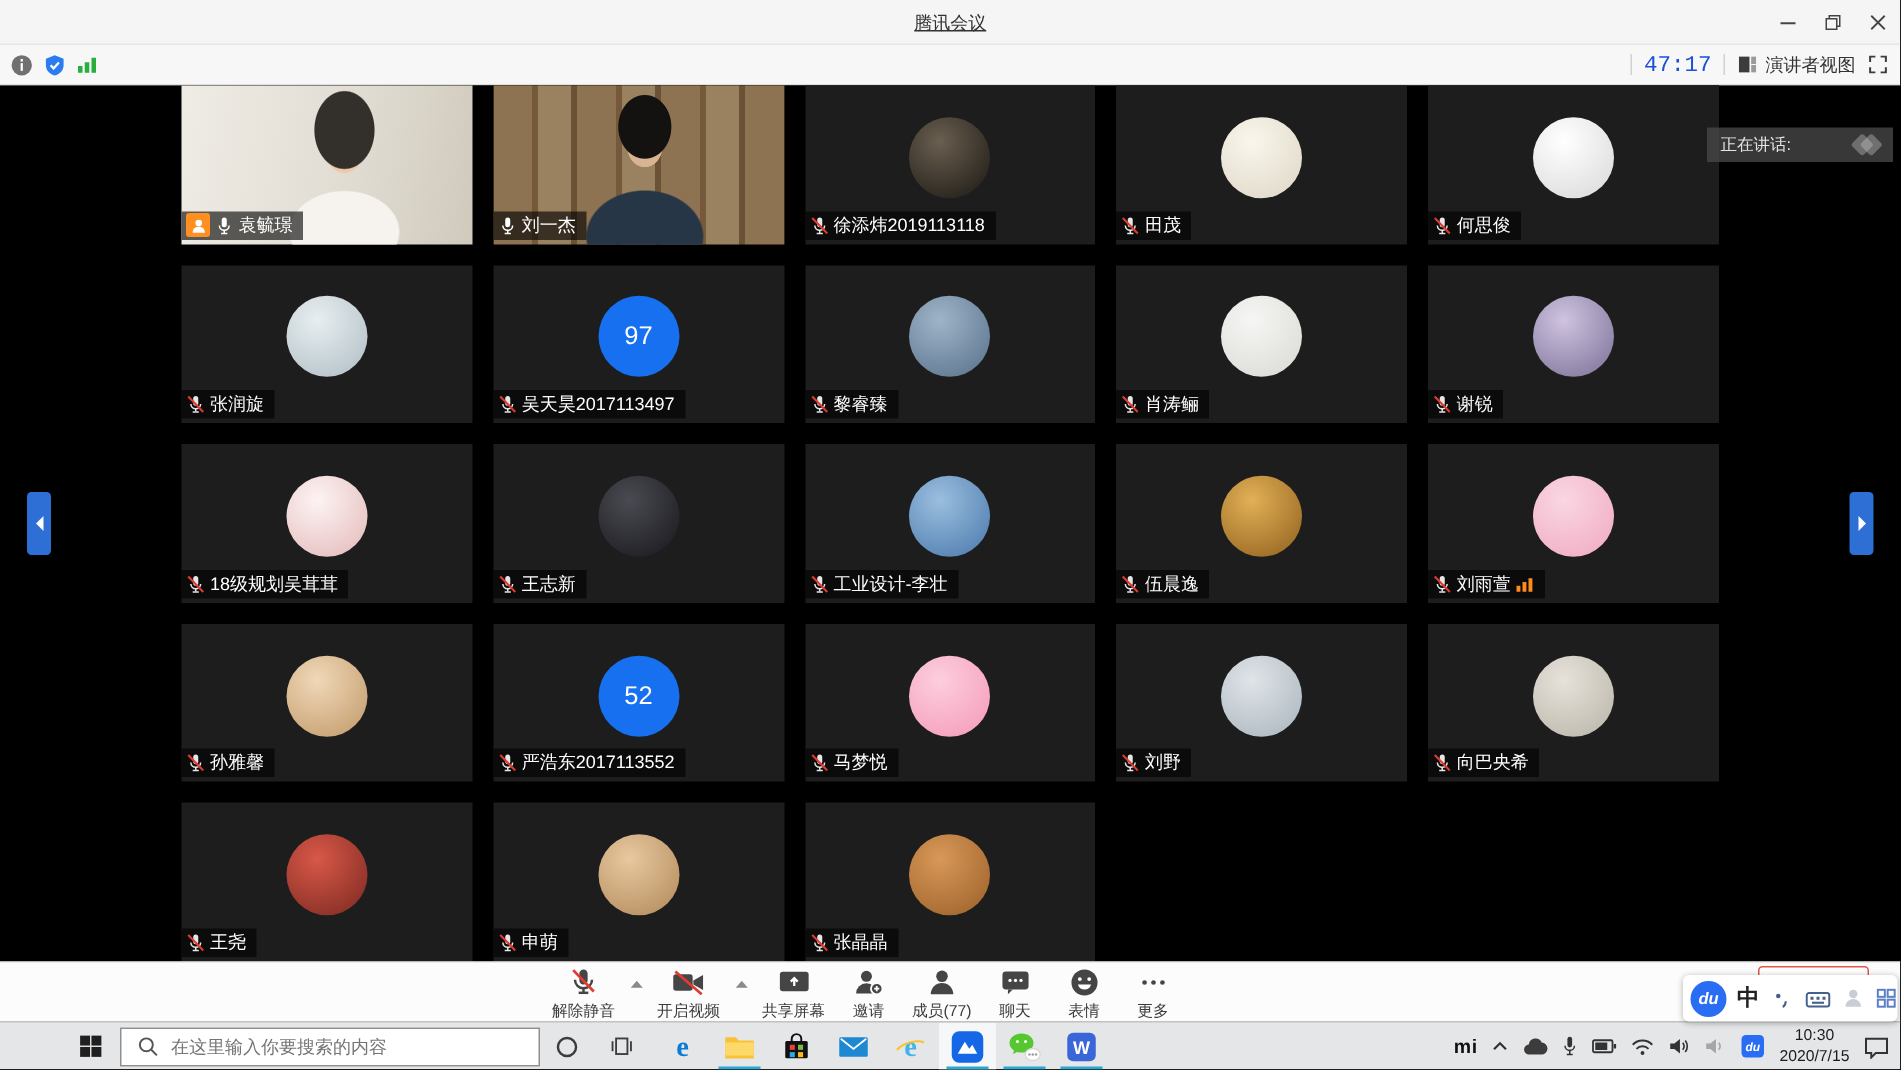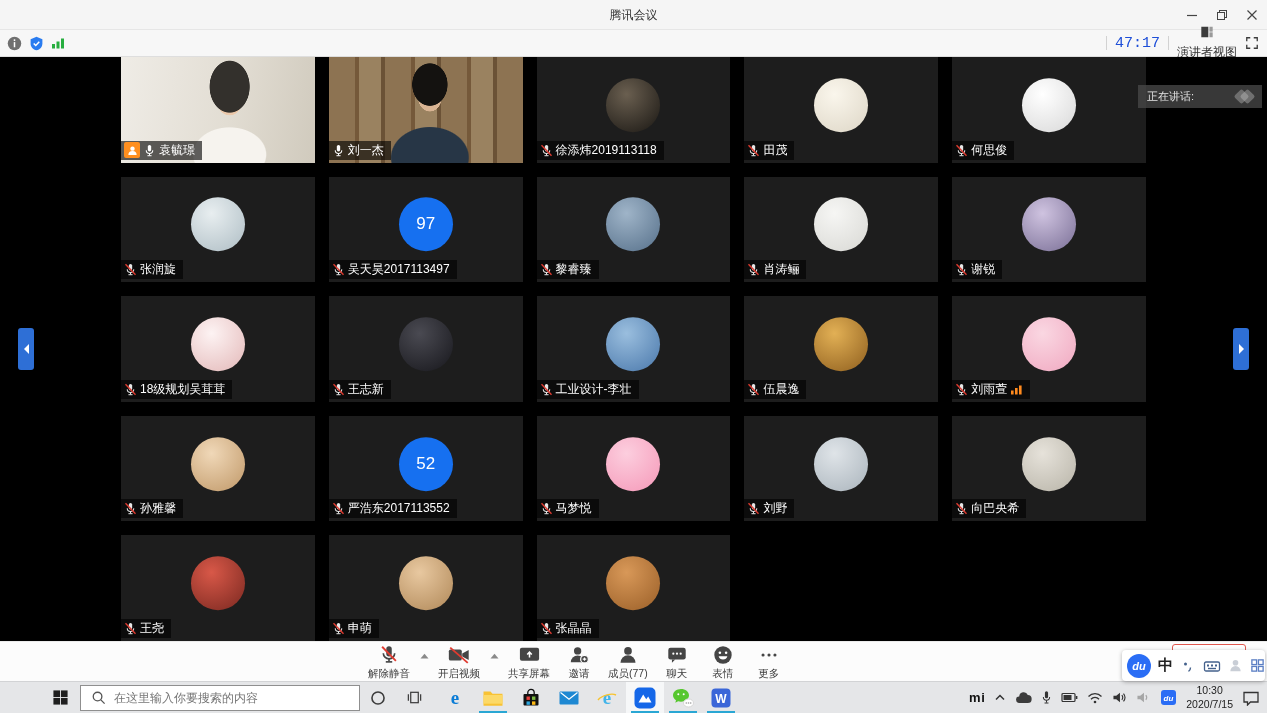--- a/index.html
+++ b/index.html
@@ -2,30 +2,30 @@
 <html><head>
 <meta charset="utf-8">
 <style>
   * { box-sizing: border-box; margin:0; padding:0; }
   html,body { width:1267px; height:713px; }
   body { font-family:"Liberation Sans","DejaVu Sans",sans-serif; background:#000; }
   .app { position:relative; width:1267px; height:713px; overflow:hidden; background:#000; }
 
   
   .titlebar { position:absolute; top:0; left:0; right:0; height:30px; background:#f5f5f5; border-bottom:1px solid #e6e6e6; }
-  .title { position:absolute; left:0; right:0; top:0; height:30px; display:flex; align-items:center; justify-content:center; font-size:12px; color:#333; }
+  .title { position:absolute; left:0; right:0; top:0; height:30px; display:flex; align-items:center; justify-content:center; font-size:12px; color:#333;text-decoration:underline; }
   .winbtns { position:absolute; right:0; top:0; height:30px; display:flex; }
   .winbtn { width:30px; height:30px; display:flex; align-items:center; justify-content:center; cursor:pointer; }
 
   
   .subbar { position:absolute; top:30px; left:0; right:0; height:27px; background:#f7f7f7; border-bottom:1px solid #dedede; }
   .subL { position:absolute; left:7px; top:0; height:26px; display:flex; align-items:center; gap:7px; }
   .subR { position:absolute; right:8px; top:0; height:26px; display:flex; align-items:center; gap:8px; }
   .timer { font-size:15px; color:#1d4ed8;font-family:Liberation Mono, monospace; }
-  .viewbtn { display:flex; align-items:center; gap:5px; font-size:12px; color:#333; cursor:pointer;flex-direction:column; }
+  .viewbtn { display:flex; align-items:center; gap:5px; font-size:12px; color:#333; cursor:pointer; }
   .vsep { width:1px; height:14px; background:#d2d2d2; }
   .ic svg { display:block; }
 
   
   .stage { position:absolute; top:57px; left:0; width:1267px; height:584px; background:#000; }
   .grid { position:absolute; left:121px; top:0; width:1025px; height:584px; display:grid;
           grid-template-columns:repeat(5,1fr); grid-template-rows:repeat(5,1fr); gap:14px; background:#000; }
   .tile { position:relative; background:#1d1d1d; overflow:hidden; cursor:pointer; }
   .tile .avatar { position:absolute; left:50%; top:50%; width:54px; height:54px; border-radius:50%;
                   transform:translate(-50%,-59%); }

